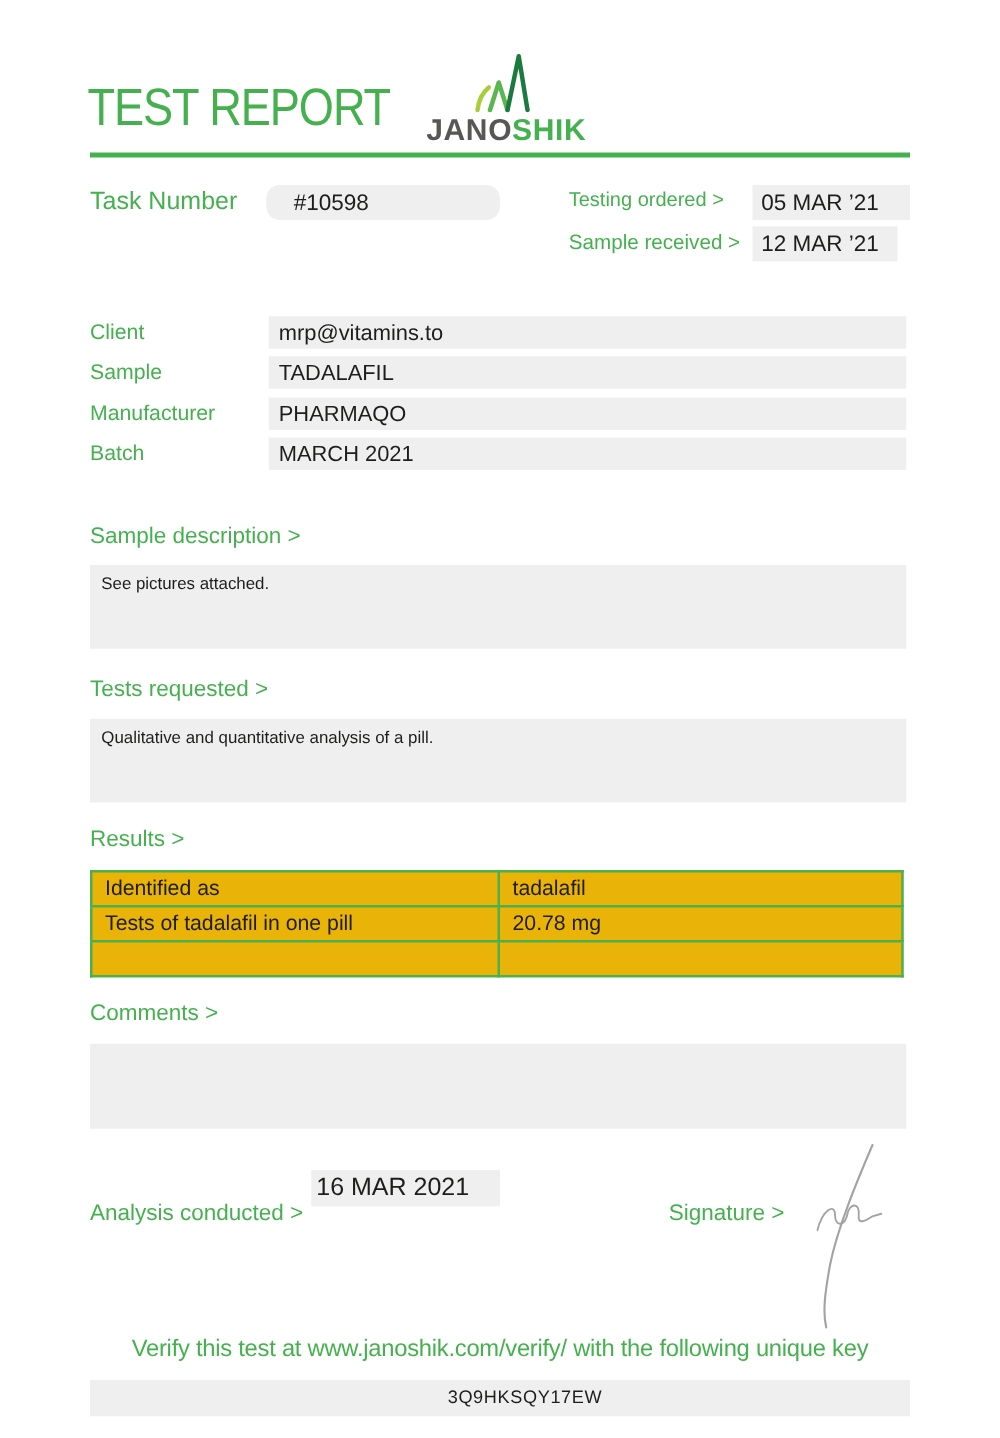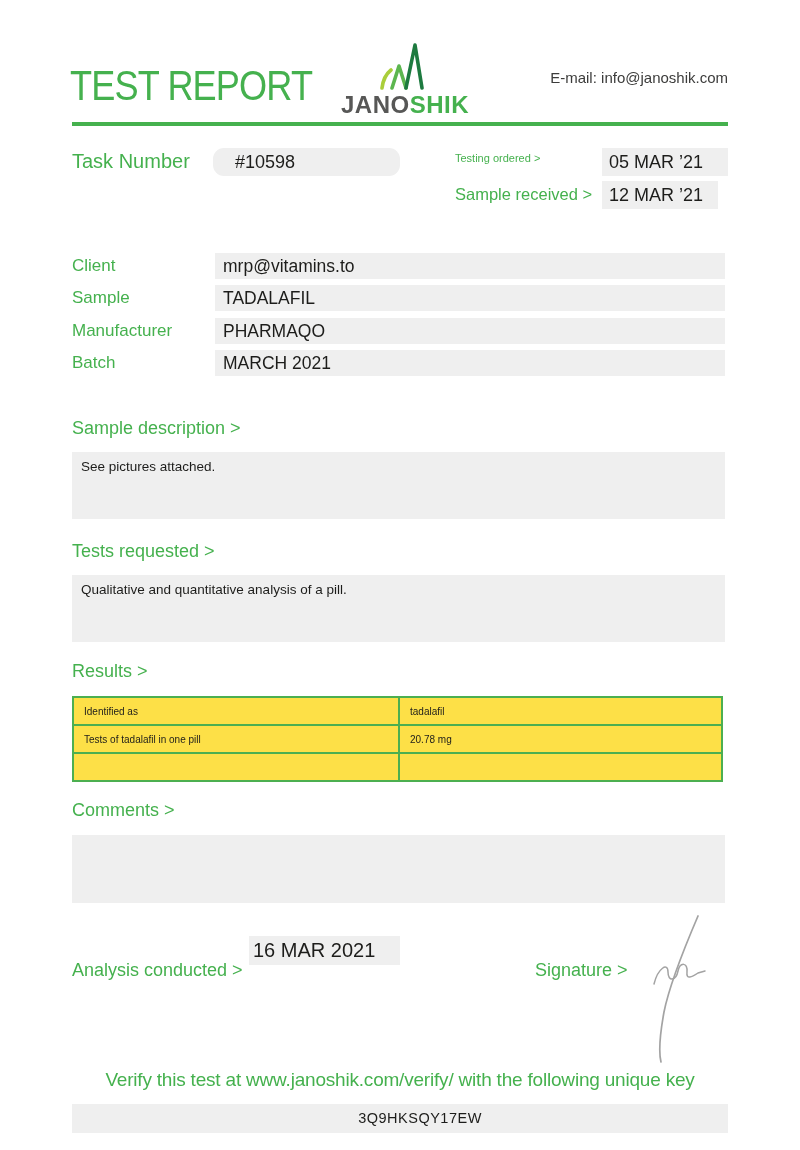--- a/index.html
+++ b/index.html
@@ -27,41 +27,41 @@
   .logo{left:341px;top:40px;width:124px;text-align:center;}
   .logo svg{display:block;margin:0 auto;}
   .logo-text{font-size:24px;font-weight:700;letter-spacing:.5px;color:var(--logo-dark);margin-top:1px;white-space:nowrap;}
   .logo-text .sh{color:var(--green);}
   .contact{right:72px;top:66px;text-align:right;font-size:15px;line-height:23px;color:#3c3c3b;white-space:nowrap;}
   .divider{left:72px;top:122px;width:656px;height:4px;background:var(--green);}
 
   
   .task-label{left:72px;top:150px;font-size:20px;color:var(--green);}
   .task-box{left:213px;top:148px;width:187px;height:28px;line-height:28px;padding-left:22px;font-size:18px;border-radius:11px;}
-  .ordered-label{left:455px;top:152px;font-size:11px;color:var(--green);}
+  .ordered-label{left:455px;top:152px;font-size:16px;color:var(--green);}
   .ordered-box{left:602px;top:148px;width:126px;height:28px;line-height:28px;padding-left:7px;font-size:18px;white-space:nowrap;}
   .received-label{left:455px;top:185px;font-size:16.5px;color:var(--green);}
   .received-box{left:602px;top:181px;width:116px;height:28px;line-height:28px;padding-left:7px;font-size:18px;white-space:nowrap;}
 
   
   .detail-label{left:72px;font-size:17px;color:var(--green);line-height:26px;}
   .detail-box{left:215px;width:510px;height:26px;line-height:26px;padding-left:8px;font-size:17.5px;}
 
   
   .sec-heading{left:72px;font-size:18px;color:var(--green);}
   .sec-box{left:72px;width:653px;font-size:13.5px;padding:7px 9px;}
   .desc-box{top:452px;height:67px;}
   .tests-box{top:575px;height:67px;}
   .comments-box{top:835px;height:68px;}
 
   
   .results-table{left:72px;top:696px;width:651px;border-collapse:collapse;}
   .results-table td{
-    border:2px solid var(--table-border);height:28px;font-size:10px;
-    padding:2px 10px;background:#fde047;vertical-align:middle;
+    border:2px solid var(--table-border);height:28px;font-size:17px;
+    padding:2px 10px;background:#eab308;vertical-align:middle;
   }
   .results-table td.c1{width:326px;}
 
   
   .analysis-label{left:72px;top:960px;font-size:18px;color:var(--green);}
   .analysis-box{left:249px;top:936px;width:151px;height:29px;line-height:29px;padding-left:4px;font-size:20px;white-space:nowrap;}
   .signature-label{left:535px;top:960px;font-size:18px;color:var(--green);}
   .signature{left:638px;top:910px;}
   .verify-text{left:0;top:1069px;width:800px;text-align:center;font-size:19px;color:var(--green);letter-spacing:-0.2px;}
   .key-box{left:72px;top:1104px;width:656px;height:29px;line-height:29px;text-align:center;font-size:14.5px;letter-spacing:.5px;}
@@ -74,21 +74,20 @@
 <div class="abs logo">
   <svg width="56" height="50" viewBox="0 0 56 50">
     <path d="M7,48 C8,40 11,34 16,30" fill="none" stroke="#aace3a" stroke-width="3.6" stroke-linecap="round"></path>
     <path d="M17,48 L24,26 L31,48" fill="none" stroke="#5cb64f" stroke-width="3.6" stroke-linecap="round" stroke-linejoin="round"></path>
     <path d="M31,48 L40,5 L47,48" fill="none" stroke="#1d7a3f" stroke-width="3.6" stroke-linecap="round" stroke-linejoin="round"></path>
   </svg>
   <div class="logo-text"><span>JANO</span><span class="sh">SHIK</span></div>
 </div>
 
 <div class="abs contact">
-  <div><span>E-mail:</span> <span>info@janoshik.com</span></div>
 </div>
 
 <div class="abs divider"></div>
 
 <div class="abs task-label">Task Number</div>
 <div class="abs task-box graybox">#10598</div>
 
 <div class="abs ordered-label">Testing ordered  &gt;</div>
 <div class="abs ordered-box graybox">05 MAR ’21</div>
 

